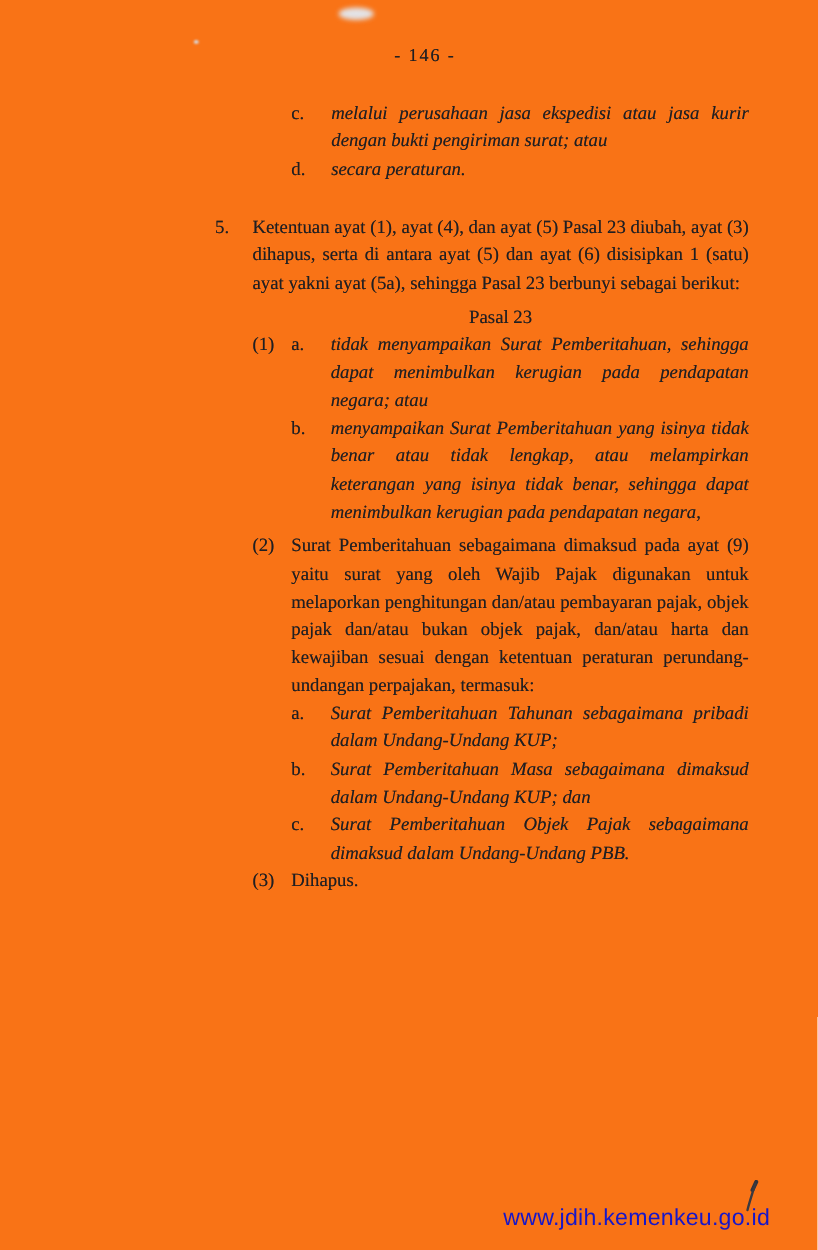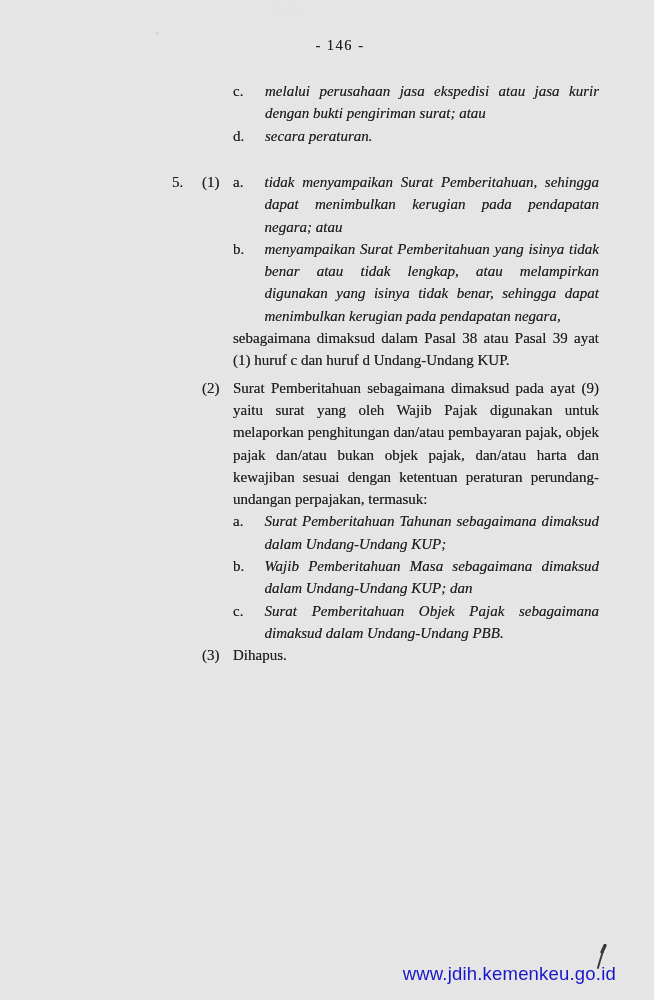--- a/index.html
+++ b/index.html
@@ -44,68 +44,69 @@
     background:#e3e3e6; border-radius:50%; filter:blur(2px);
   }
   .speck {
     position:absolute; left:155px; top:32px; width:4px; height:3px;
     background:#d8d8dc; border-radius:50%; filter:blur(0.7px);
   }
 </style>
 </head>
 <body>
 
-<div class="page" style="color: rgb(31, 31, 35); background: #e5e5e5;">
+<div class="page" style="color: rgb(31, 31, 35); background: #f97316;">
 
   <div class="smudge"></div>
   <div class="speck"></div>
 
   <div class="pagenum">- 146 -</div>
 
   <div class="block-cd">
     <div class="li">
       <span class="marker">c.</span>
       <div class="txt just">melalui perusahaan jasa ekspedisi atau jasa kurir dengan bukti pengiriman surat; atau</div>
     </div>
     <div class="li">
       <span class="marker">d.</span>
       <div class="txt just">secara peraturan.</div>
     </div>
   </div>
 
   <div class="block5 li">
     <span class="m5">5.</span>
     <div class="body5">
+      <div class="just">Ketentuan ayat (1), ayat (4), dan ayat (5) Pasal 23 diubah, ayat (3) dihapus, serta di antara ayat (5) dan ayat (6) disisipkan 1 (satu) ayat yakni ayat (5a), sehingga Pasal 23 berbunyi sebagai berikut:</div>
+      <div class="heading">Pasal 23</div>
 
       <div class="li ayat-item">
         <span class="amark">(1)</span>
         <div class="abody">
           <div class="li sub">
             <span class="smark">a.</span>
             <div class="txt just">tidak menyampaikan Surat Pemberitahuan, sehingga dapat menimbulkan kerugian pada pendapatan negara; atau</div>
           </div>
           <div class="li sub">
             <span class="smark">b.</span>
-            <div class="txt just">menyampaikan Surat Pemberitahuan yang isinya tidak benar atau tidak lengkap, atau melampirkan digunakan yang isinya tidak benar, sehingga dapat menimbulkan kerugian pada pendapatan negara,</div>
+            <div class="txt just">menyampaikan Surat Pemberitahuan yang isinya tidak benar atau tidak lengkap, atau melampirkan keterangan yang isinya tidak benar, sehingga dapat menimbulkan kerugian pada pendapatan negara,</div>
           </div>
-          <div class="just">sebagaimana dimaksud dalam Pasal 38 atau Pasal 39 ayat (1) huruf c dan huruf d Undang-Undang KUP.</div>
         </div>
       </div>
 
       <div class="li ayat-item gap-top">
         <span class="amark">(2)</span>
         <div class="abody">
           <div class="just">Surat Pemberitahuan sebagaimana dimaksud pada ayat (9) yaitu surat yang oleh Wajib Pajak digunakan untuk melaporkan penghitungan dan/atau pembayaran pajak, objek pajak dan/atau bukan objek pajak, dan/atau harta dan kewajiban sesuai dengan ketentuan peraturan perundang-undangan perpajakan, termasuk:</div>
           <div class="li sub">
             <span class="smark">a.</span>
-            <div class="txt just">Surat Pemberitahuan Tahunan sebagaimana dimaksud dalam Undang-Undang KUP;</div>
+            <div class="txt just">Surat Pemberitahuan Tahunan sebagaimana pribadi dalam Undang-Undang KUP;</div>
           </div>
           <div class="li sub">
             <span class="smark">b.</span>
-            <div class="txt just">Wajib Pemberitahuan Masa sebagaimana dimaksud dalam Undang-Undang KUP; dan</div>
+            <div class="txt just">Surat Pemberitahuan Masa sebagaimana dimaksud dalam Undang-Undang KUP; dan</div>
           </div>
           <div class="li sub">
             <span class="smark">c.</span>
             <div class="txt just">Surat Pemberitahuan Objek Pajak sebagaimana dimaksud dalam Undang-Undang PBB.</div>
           </div>
         </div>
       </div>
 
       <div class="li ayat-item">
         <span class="amark">(3)</span>

